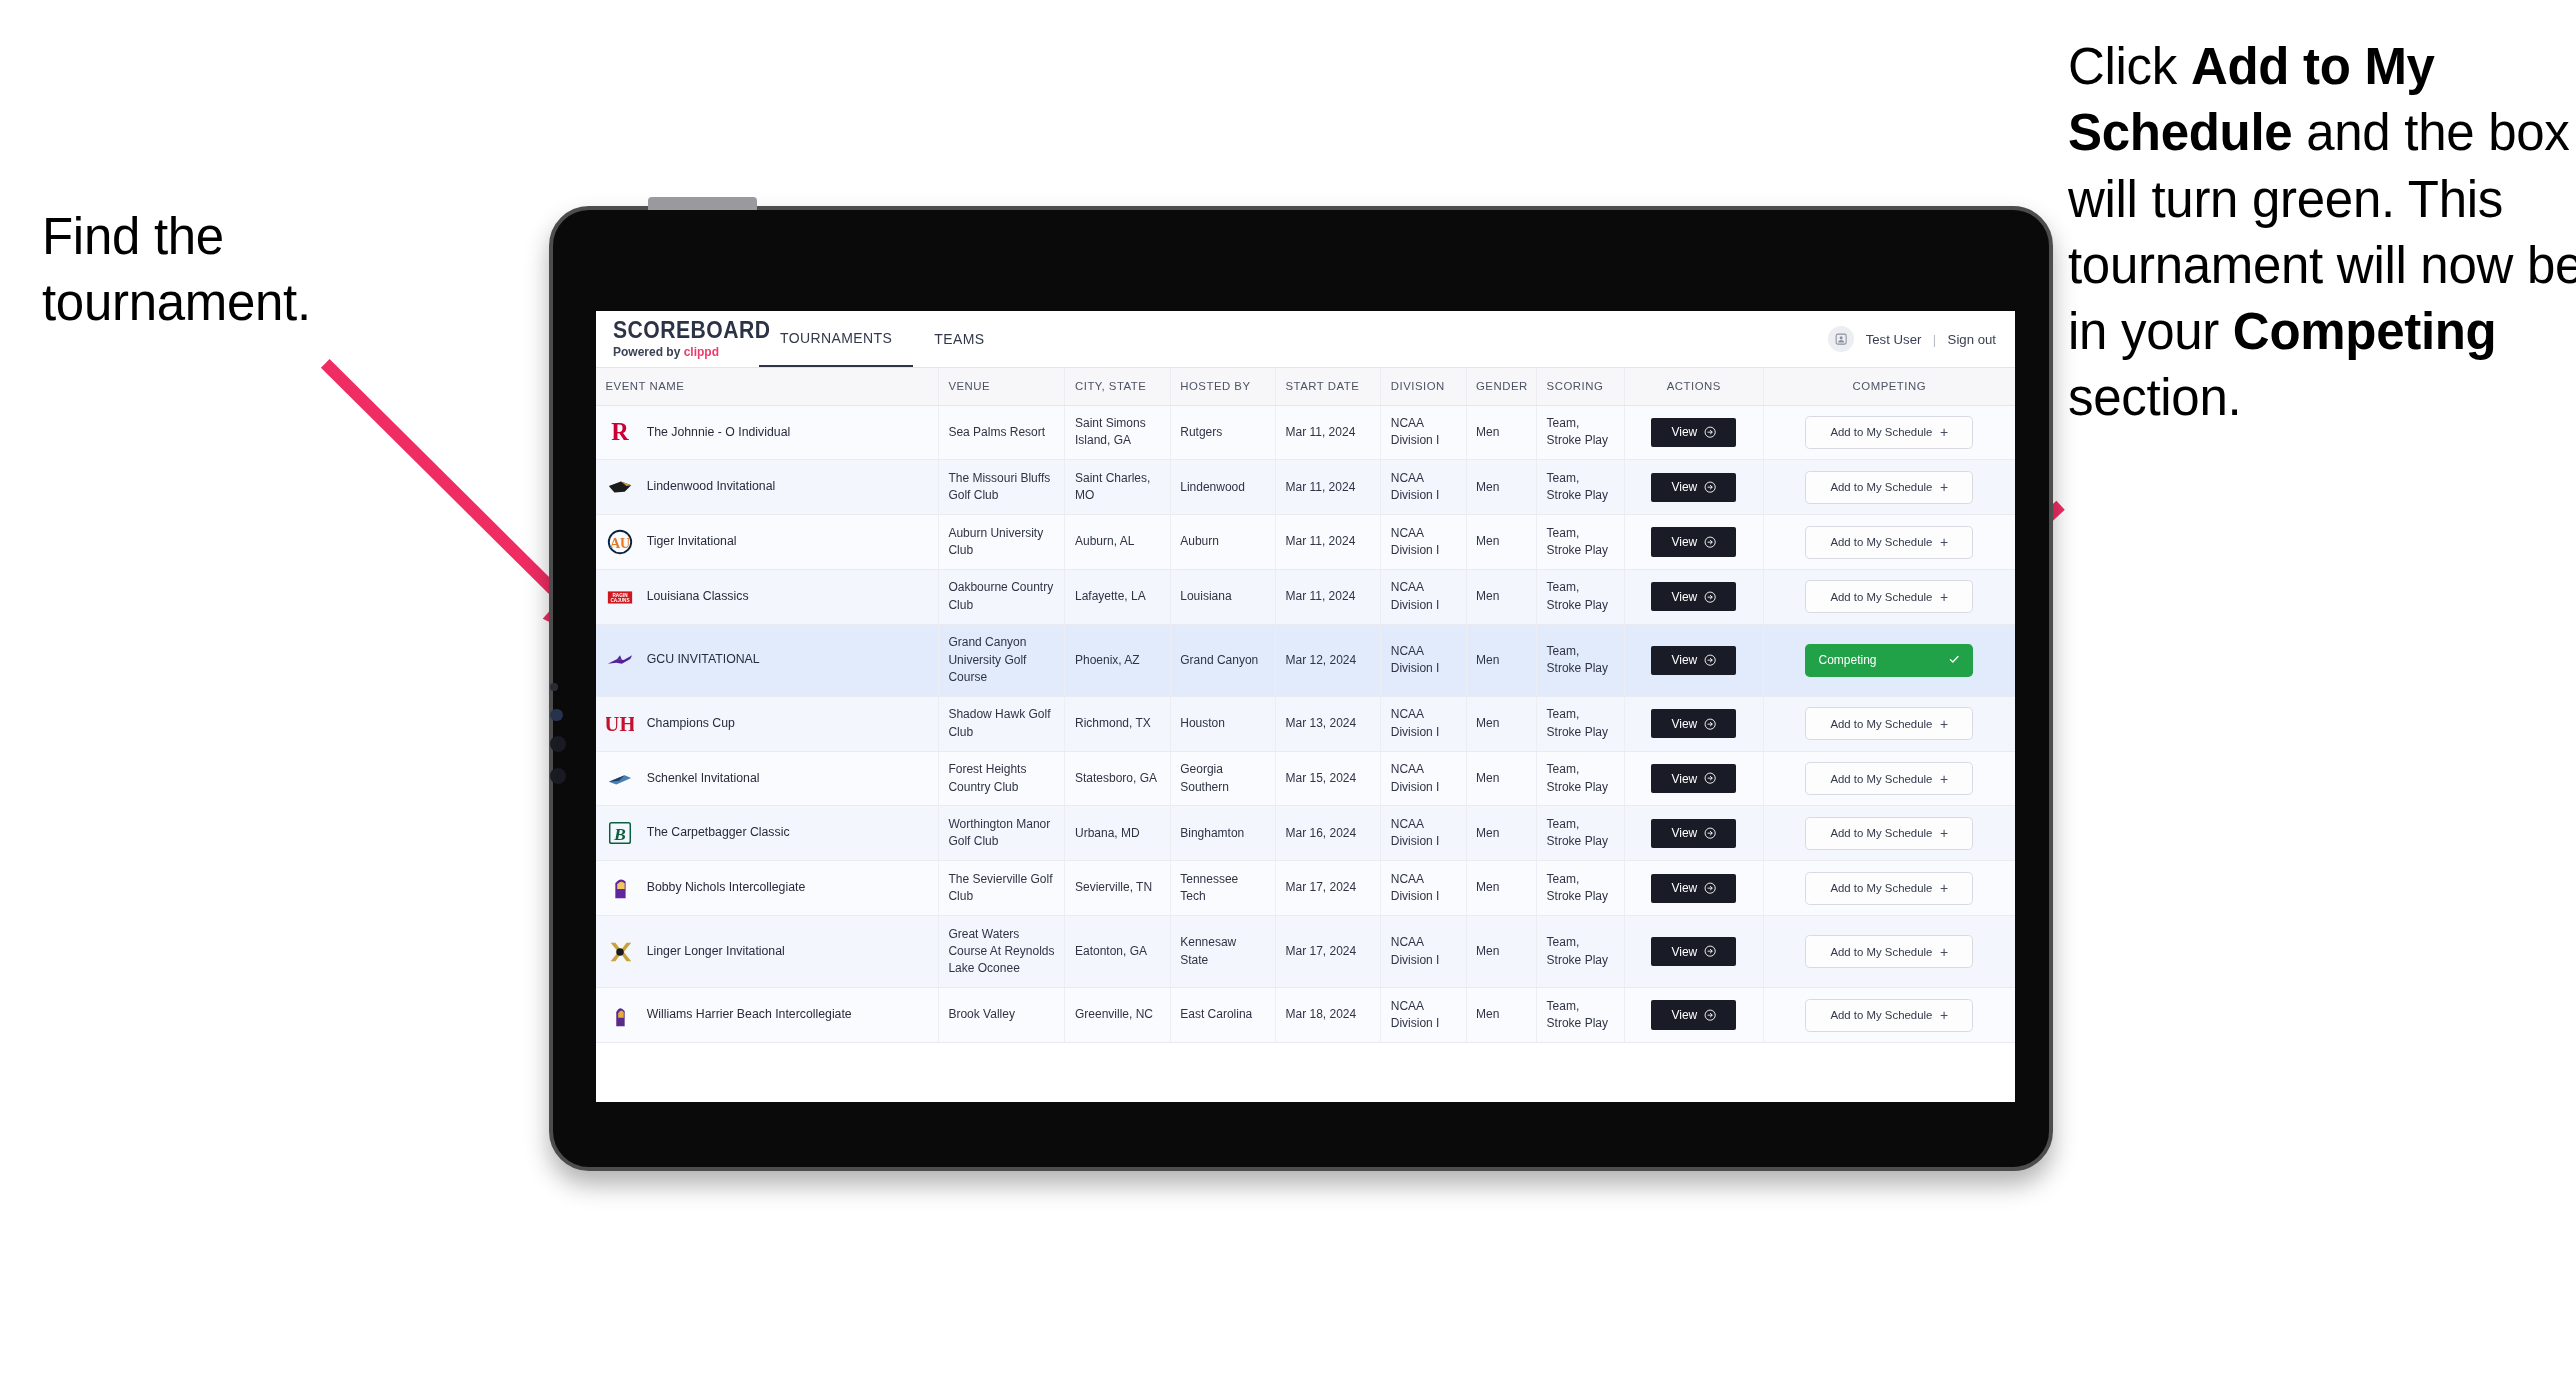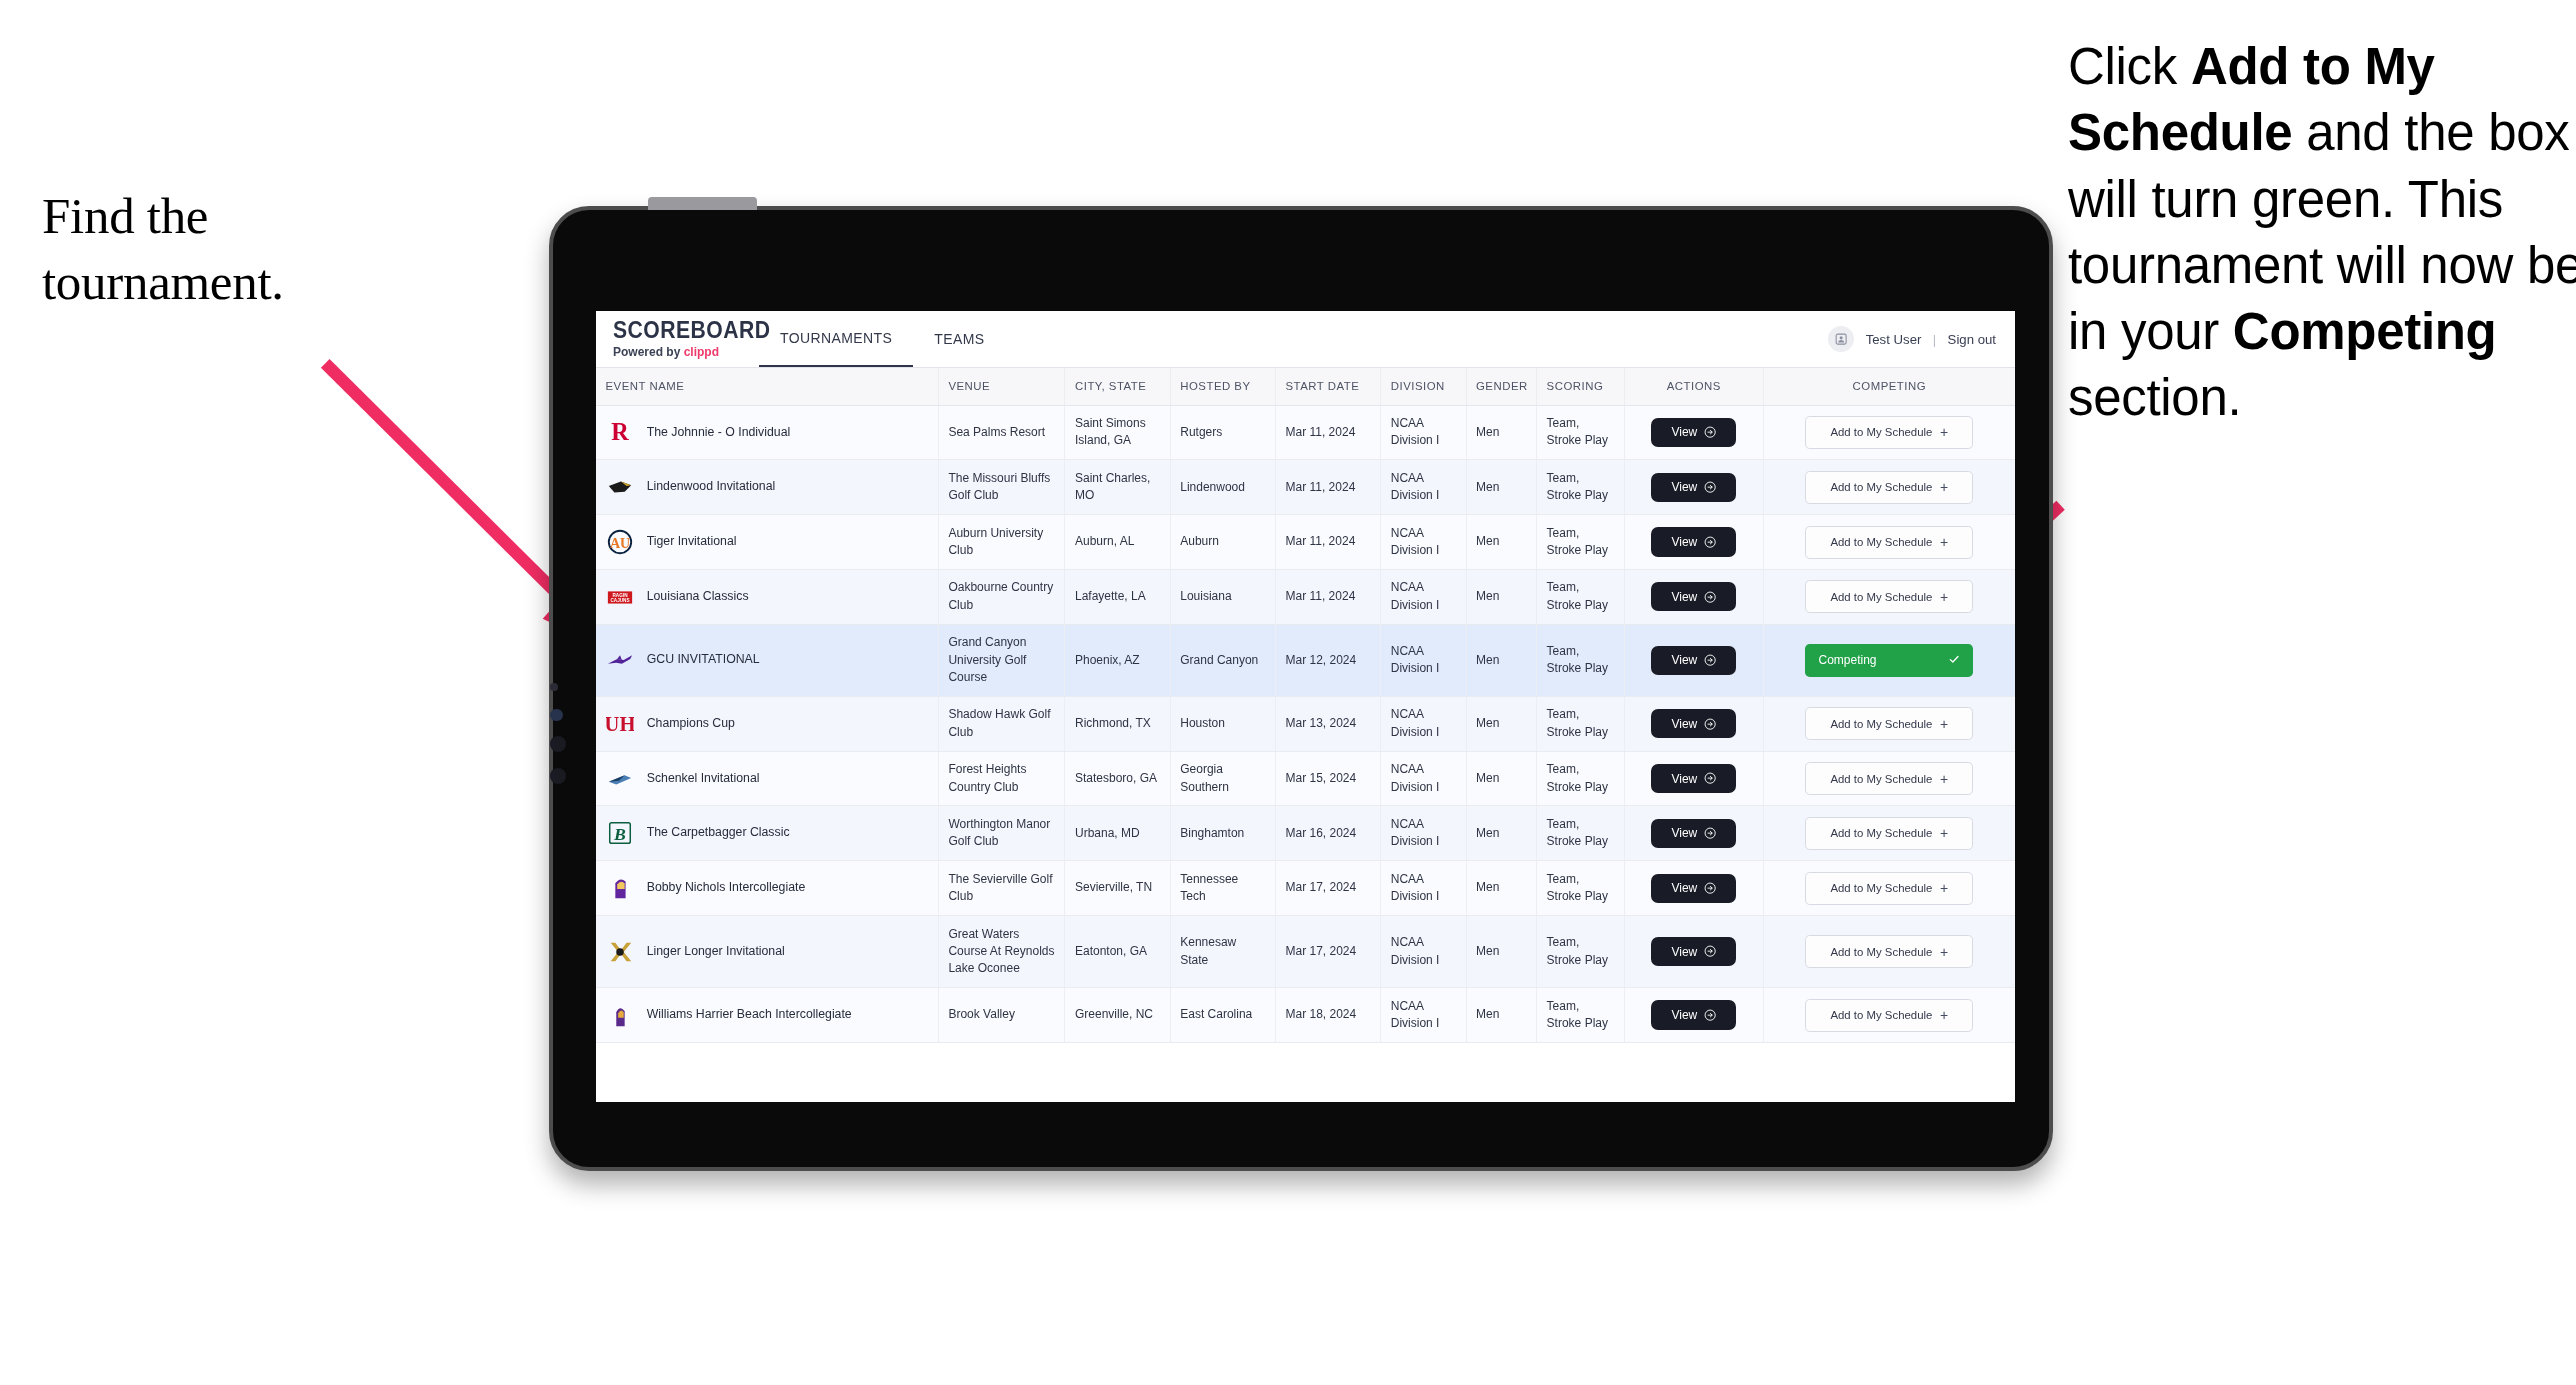--- a/index.html
+++ b/index.html
@@ -14,21 +14,21 @@
   
   .anno {
     position: absolute;
     color: #000;
     font-size: 51px;
     line-height: 1.30;
     letter-spacing: -0.3px;
     font-weight: 400;
   }
   .anno b { font-weight: 700; }
-  #anno-left  { left: 42px;  top: 183px; width: 445px; font-family: Liberation Serif, serif; }
+  #anno-left  { left: 42px;  top: 204px; width: 445px; }
   #anno-right { left: 2068px; top: 34px; width: 516px; }
 
   
   .arrow-svg { position: absolute; overflow: visible; pointer-events: none; }
   #arrow-left-wrap  { left: 312px;  top: 350px;  width: 312px; height: 303px; }
   #arrow-right-wrap { left: 1835px; top: 492px;  width: 237px; height: 199px; }
 
   
   #tablet {
     position: absolute;
@@ -129,21 +129,21 @@
   tbody tr.alt { background:#f3f6fd; }
   tbody tr.selected { background:#e2ebfc; }
 
   .ev-cell { display:flex; align-items:center; gap: 13.2px; }
   .ev-logo { width: 28px; height: 28px; flex: 0 0 28px; display:block; }
   .ev-name { font-size: 12.3px; color:#272c3c; }
 
   .btn-view {
     display:inline-flex; align-items:center; justify-content:center; gap: 6.6px;
     background:#191c26; color:#fff;
-    border-radius: 7px; border: none;
+    border-radius: 2px; border: none;
     font-size: 12px; padding: 7.6px 15px;
     width: 85px; cursor: pointer;
   }
   .btn-view svg { display:block; }
 
   .btn-add {
     display:inline-flex; align-items:center; justify-content:center; gap: 7.6px;
     background:#fdfdfe; color:#33384a;
     border: 0.9px solid #d7dae3; border-radius: 4.7px;
     font-size: 11.4px; padding: 8.5px 9.5px;

